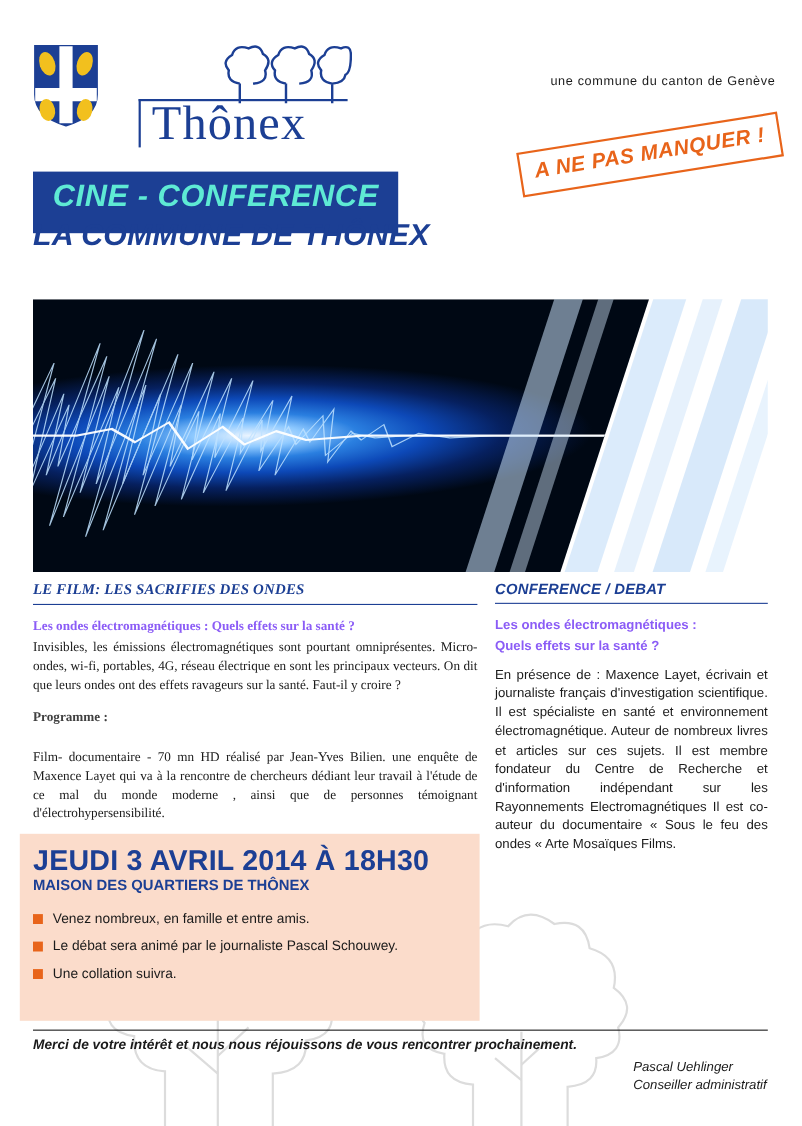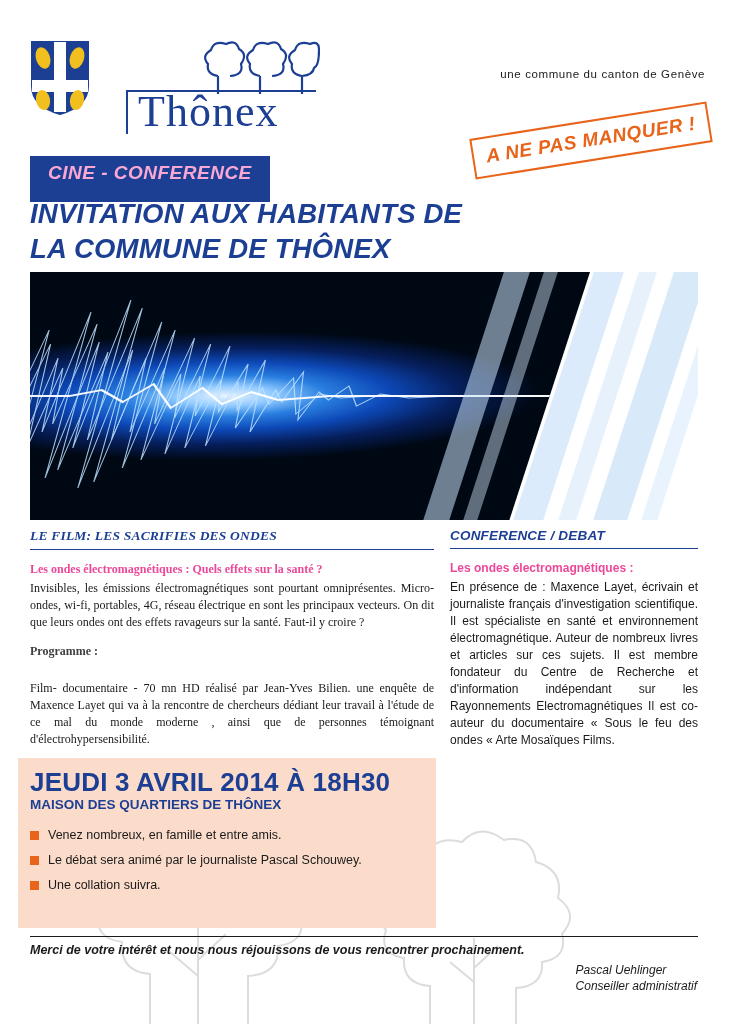--- a/index.html
+++ b/index.html
@@ -102,24 +102,24 @@
     background: rgba(255,255,255,0.0);
     white-space: nowrap;
   }
 
   
   .cine-badge {
     position: absolute;
     left: 30px;
     top: 156px;
     background: #1c3f94;
-    color: #f9a8d4;
-    font-weight: bold;
-    font-style: italic;
-    font-size: 19px;
+    color: #5eead4;
+    font-weight: bold;
+    font-style: italic;
+    font-size: 28px;
     letter-spacing: 0.5px;
     padding: 6px 18px 18px 18px;
     z-index: 4;
   }
   .invitation {
     position: absolute;
     left: 30px;
     top: 196px;
     color: #1c3f94;
     font-weight: bold;
@@ -191,21 +191,21 @@
     color: #1c3f94;
     font-weight: bold;
     font-style: italic;
     font-size: 13.5px;
     letter-spacing: 0.2px;
     border-bottom: 1.6px solid #1c3f94;
     padding-bottom: 5px;
     margin-bottom: 11px;
   }
   .lead {
-    color: #ec4899;
+    color: #8b5cf6;
     font-weight: bold;
     font-size: 12px;
     margin-bottom: 3px;
     line-height: 1.35;
   }
   .body-txt {
     font-size: 12px;
     line-height: 1.42;
     text-align: justify;
     color: #1a1a1a;
@@ -347,21 +347,20 @@
   <div class="logo-rule-h"></div>
   <div class="logo-rule"></div>
   <div class="logo-text">Thônex</div>
   <div class="canton">une commune du canton de Genève</div>
 </div>
 
 <div class="stamp">A NE PAS MANQUER !</div>
 
 <div class="cine-badge">CINE - CONFERENCE</div>
 <div class="invitation">
-  <div>INVITATION AUX HABITANTS DE</div>
   <div>LA COMMUNE DE THÔNEX</div>
 </div>
 
 <div class="hero">
   <div class="hero-skew"></div>
   <svg class="wave" viewBox="0 0 600 248" preserveAspectRatio="none">
     <g stroke="#bfe2ff" stroke-width="1.1" opacity="0.85" fill="none">
       <path d="M0 124 L30 124 L40 96 L48 150 L58 110 L66 138 L78 58 L86 186 L96 86 L104 160 L114 40 L122 206 L132 70 L140 176 L150 28 L158 216 L168 78 L176 168 L188 50 L196 196 L206 96 L214 152 L226 66 L234 182 L244 104 L252 144 L264 74 L272 174 L284 110 L292 138 L304 88 L312 160 L324 118 L334 130 L346 100 L356 148 L368 120 L380 128 L396 114 L410 134 L430 122 L460 126 L500 124 L600 124"></path>
       <path d="M0 124 L34 124 L44 108 L54 142 L64 118 L74 132 L84 72 L94 176 L104 96 L112 152 L124 52 L132 198 L144 80 L152 168 L164 36 L172 210 L184 86 L192 160 L204 58 L212 188 L224 102 L232 146 L244 72 L252 176 L266 108 L274 140 L288 92 L296 156 L310 116 L322 132 L338 106 L352 142 L370 122 L392 126 L420 124 L600 124"></path>
     </g>
@@ -383,20 +382,21 @@
   <div class="col-head">LE FILM: LES SACRIFIES DES ONDES</div>
   <div class="lead">Les ondes électromagnétiques : Quels effets sur la santé ?</div>
   <div class="body-txt">Invisibles, les émissions électromagnétiques sont pourtant omniprésentes. Micro-ondes, wi-fi, portables, 4G, réseau électrique en sont les principaux vecteurs. On dit que leurs ondes ont des effets ravageurs sur la santé. Faut-il y croire ?</div>
   <div class="orange-head">Programme :</div>
   <div class="body-txt">Film- documentaire - 70 mn HD réalisé par Jean-Yves Bilien. une enquête de Maxence Layet  qui va à la rencontre de chercheurs dédiant leur travail à l'étude de ce mal du monde moderne , ainsi que  de personnes témoignant d'électrohypersensibilité.</div>
 </div>
 
 <div class="col-right">
   <div class="col-head">CONFERENCE / DEBAT</div>
   <div class="lead">Les ondes électromagnétiques :</div>
+  <div class="lead" style="margin-bottom:10px;">Quels effets sur la santé ?</div>
   <div class="body-txt">En présence de : Maxence Layet, écrivain et journaliste français d'investigation scientifique. Il est spécialiste en santé et environnement électromagnétique. Auteur de nombreux livres et articles sur ces sujets. Il est membre fondateur du Centre de Recherche et d'information indépendant sur les Rayonnements Electromagnétiques Il est co-auteur du documentaire « Sous le feu des ondes « Arte Mosaïques Films.</div>
 </div>
 
 <div class="event-box"></div>
 <div class="event-content">
   <div class="event-date">JEUDI 3 AVRIL 2014 À 18H30</div>
   <div class="event-place">MAISON DES QUARTIERS DE THÔNEX</div>
   <div class="bullets">
     <div class="bullet-row">
       <span class="bullet-sq"></span>

